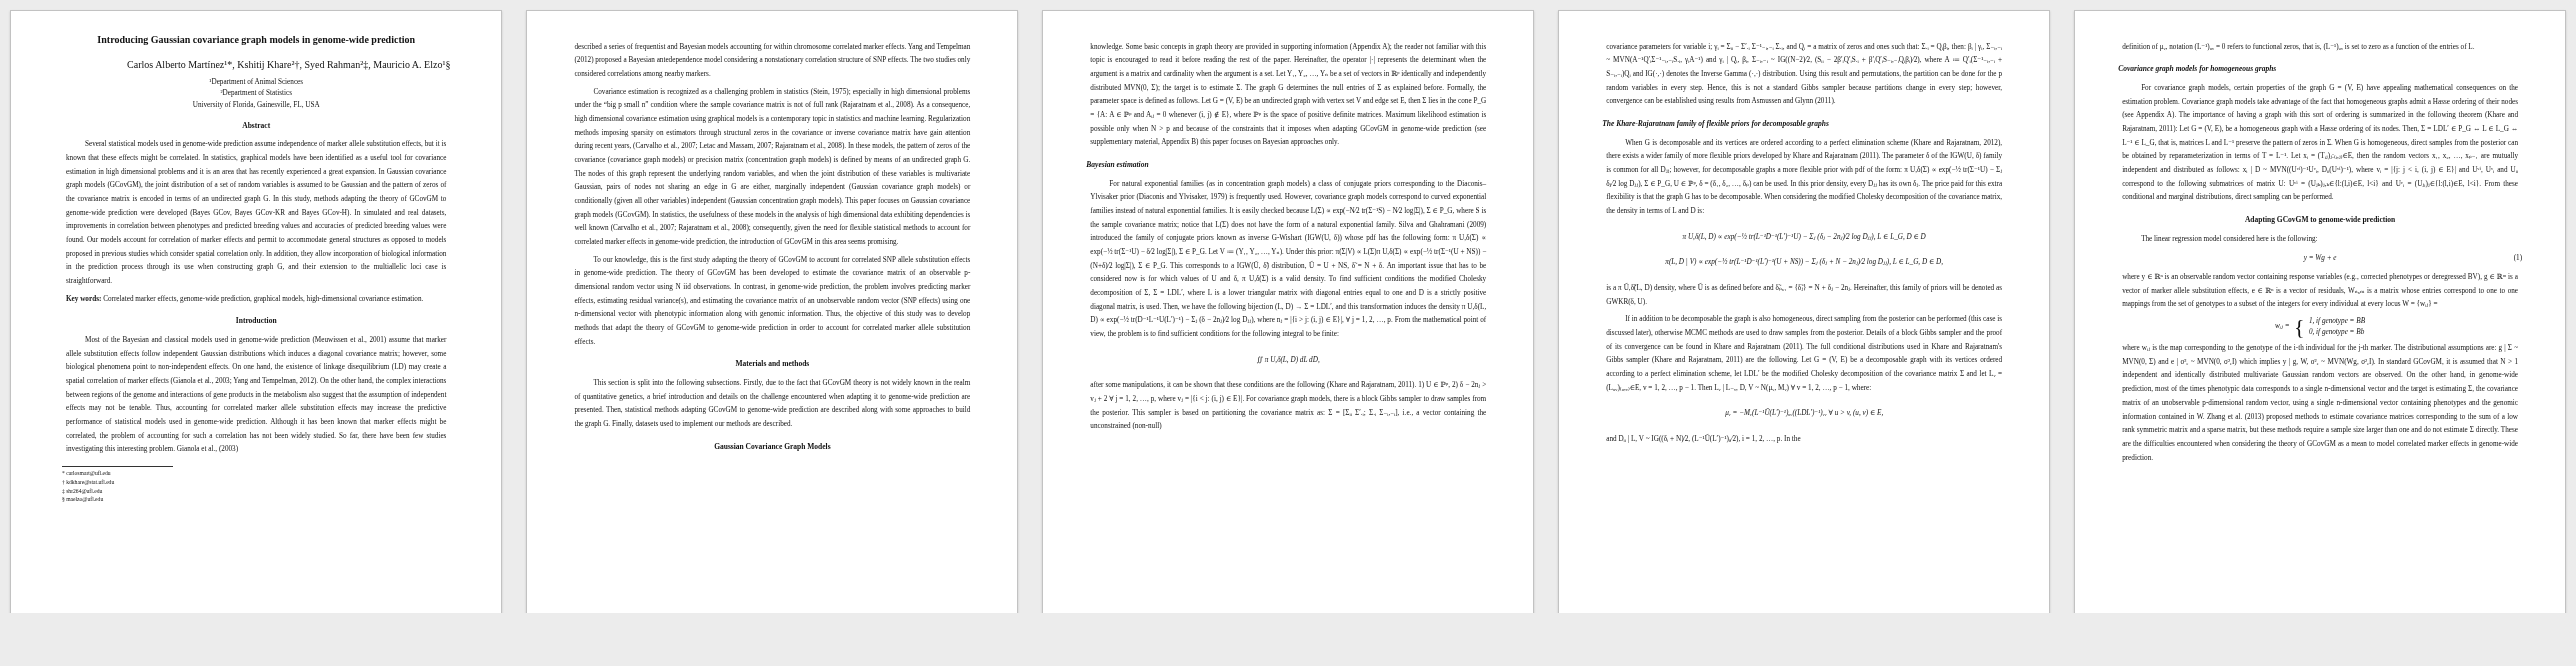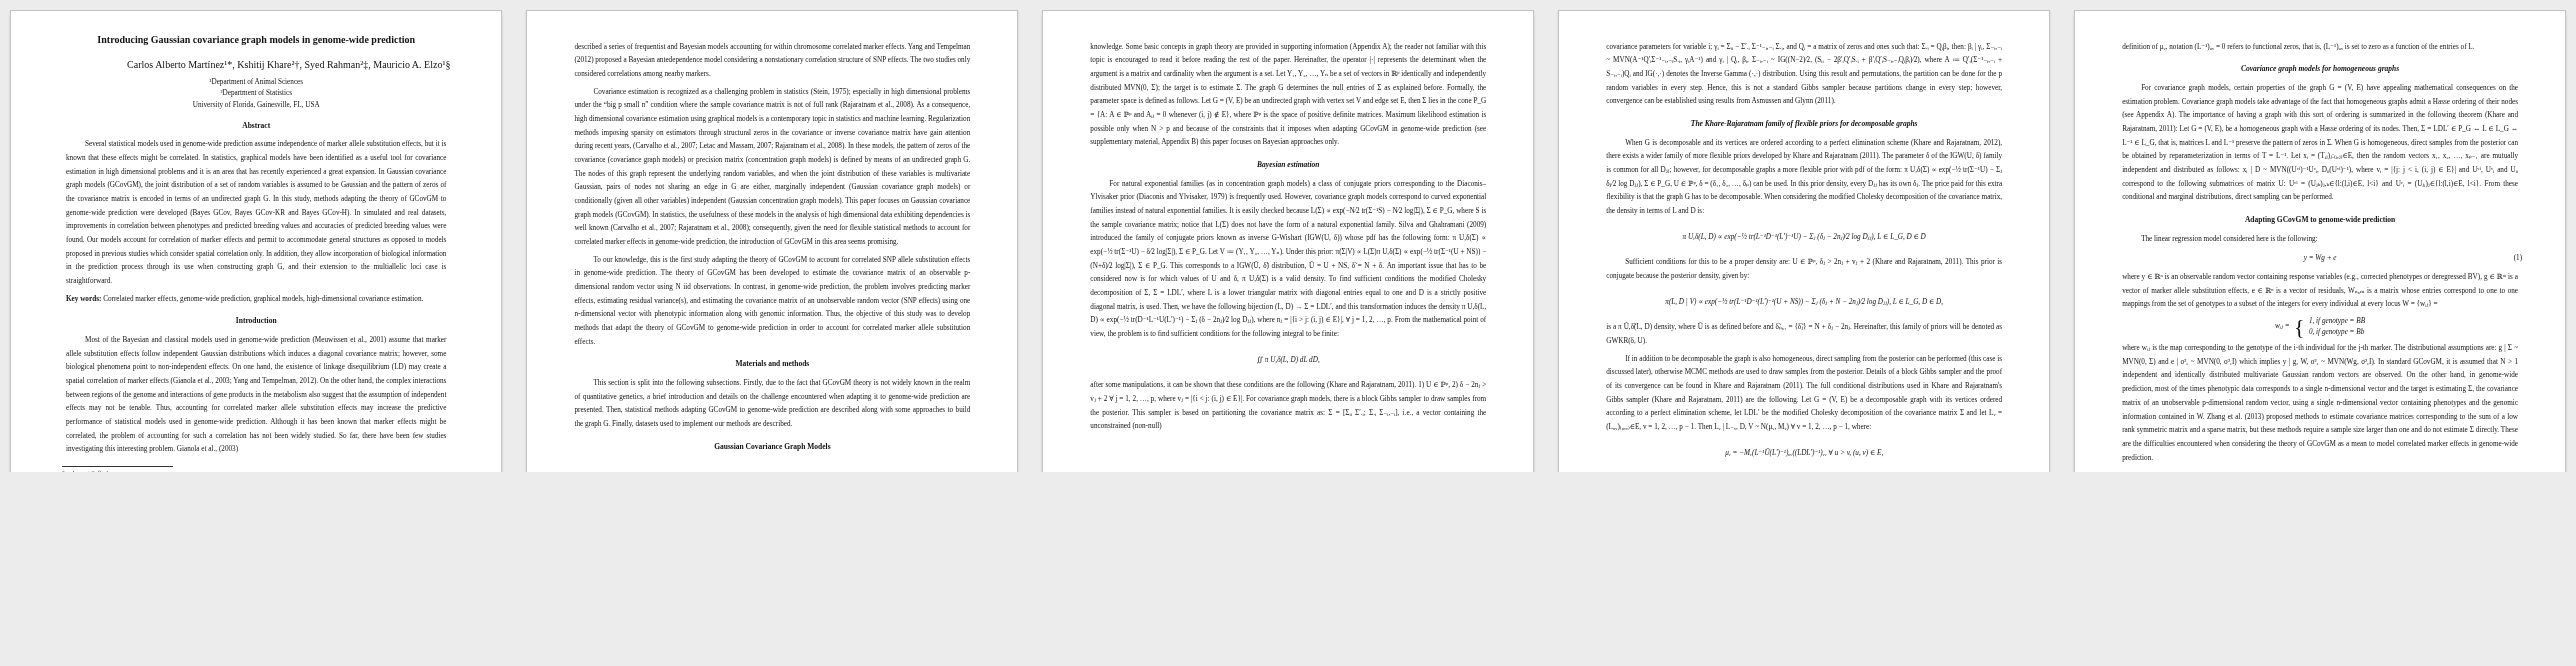--- a/index.html
+++ b/index.html
@@ -1,17 +1,17 @@
 <!DOCTYPE html>
 <html style="font-size:9px"><head>
 <meta charset="utf-8">
 <style>
   html, body { margin: 0; padding: 0; background: #ececec; }
   .canvas {
-    width: 2576px; height: 472px;
+    width: 2576px; height: 613px;
     background: #ececec;
     display: flex; flex-direction: row;
     gap: 24px; padding: 10px; box-sizing: border-box;
     font-family: "Liberation Serif", "DejaVu Serif", serif;
     color: #111111;
   }
   .page {
     width: 505px; height: 647px;
     background: #ffffff;
     border: 0.6px solid #c2c2c2;
@@ -28,21 +28,21 @@
     font-size: 10px; font-weight: bold; text-align: center;
     line-height: 1.45; margin: 0 auto 7.8px auto; max-width: 345px;
   }
   .p-authors { text-align: right; font-size: 10px; margin-bottom: 3px; }
   .p-affil { text-align: center; font-size: 7.2px; line-height: 1.55; }
   .sec-heading {
     font-weight: bold; text-align: center; font-size: 7.5px;
     margin: 7.8px 0 5.6px 0;
   }
   .sub-heading-italic {
-    font-weight: bold; font-style: italic; text-align: center; font-size: 7.5px;
+    font-weight: bold; font-style: italic; font-size: 7.5px;
     margin: 7.8px 0 5.6px 0;
   }
   .para { margin: 4px; text-indent: 19px; }
   .para.noindent { text-indent: 0; }
   .keywords { margin-top: 3.3px; }
   .kw-label { font-weight: bold; }
   .equation {
     text-align: center; font-style: italic; margin: 12px 0;
     text-indent: 0;
   }
@@ -104,21 +104,20 @@
     <div class="equation">∬ π U,δ(L, D) dL dD,</div>
     <p class="para noindent">after some manipulations, it can be shown that these conditions are the following (Khare and Rajaratnam, 2011). 1) U ∈ ℙᵖ, 2) δ − 2nⱼ &gt; vⱼ + 2 ∀ j = 1, 2, …, p, where vⱼ = |{i &lt; j: (i, j) ∈ E}|. For covariance graph models, there is a block Gibbs sampler to draw samples from the posterior. This sampler is based on partitioning the covariance matrix as: Σ = [Σᵢᵢ Σ′.ᵢ; Σ.ᵢ Σ₋ᵢ,₋ᵢ], i.e., a vector containing the unconstrained (non-null)</p>
     <div class="page-number">3</div>
   </div>
 
   <div class="page">
     <p class="para noindent">covariance parameters for variable i; γᵢ = Σᵢᵢ − Σ′.ᵢ Σ⁻¹₋ᵢ,₋ᵢ Σ.ᵢ, and Qᵢ = a matrix of zeros and ones such that: Σ.ᵢ = Qᵢβᵢ, then: βᵢ | γᵢ, Σ₋ᵢ,₋ᵢ ~ MVN(A⁻¹Q′ᵢΣ⁻¹₋ᵢ,₋ᵢS.ᵢ, γᵢA⁻¹) and γᵢ | Qᵢ, βᵢ, Σ₋ᵢ,₋ᵢ ~ IG((N−2)⁄2, (Sᵢᵢ − 2β′ᵢQ′ᵢS.ᵢ + β′ᵢQ′ᵢS₋ᵢ,₋ᵢQᵢβᵢ)⁄2), where A ≔ Q′ᵢ(Σ⁻¹₋ᵢ,₋ᵢ + S₋ᵢ,₋ᵢ)Qᵢ and IG(·,·) denotes the Inverse Gamma (·,·) distribution. Using this result and permutations, the partition can be done for the p random variables in every step. Hence, this is not a standard Gibbs sampler because partitions change in every step; however, convergence can be established using results from Asmussen and Glynn (2011).</p>
     <div class="sub-heading-italic">The Khare-Rajaratnam family of flexible priors for decomposable graphs</div>
     <p class="para">When G is decomposable and its vertices are ordered according to a perfect elimination scheme (Khare and Rajaratnam, 2012), there exists a wider family of more flexible priors developed by Khare and Rajaratnam (2011). The parameter δ of the IGW(U, δ) family is common for all Dⱼⱼ; however, for decomposable graphs a more flexible prior with pdf of the form: π U,δ(Σ) ∝ exp(−½ tr(Σ⁻¹U) − Σⱼ δⱼ⁄2 log Dⱼⱼ), Σ ∈ P_G, U ∈ ℙᵖ, δ = (δ₁, δ₂, …, δₚ) can be used. In this prior density, every Dⱼⱼ has its own δⱼ. The price paid for this extra flexibility is that the graph G has to be decomposable. When considering the modified Cholesky decomposition of the covariance matrix, the density in terms of L and D is:</p>
     <div class="equation">π U,δ(L, D) ∝ exp(−½ tr(L⁻¹D⁻¹(L′)⁻¹U) − Σⱼ (δⱼ − 2nⱼ)⁄2 log Dⱼⱼ), L ∈ L_G, D ∈ D</div>
-    <p class="para">Sufficient conditions for this to be a proper density are: U ∈ ℙᵖ, δⱼ &gt; 2nⱼ + vⱼ + 2 (Khare and Rajaratnam, 2011). This prior is conjugate because the posterior density, given by:</p>
     <div class="equation">π(L, D | V) ∝ exp(−½ tr(L⁻¹D⁻¹(L′)⁻¹(U + NS)) − Σⱼ (δⱼ + N − 2nⱼ)⁄2 log Dⱼⱼ), L ∈ L_G, D ∈ D,</div>
     <p class="para noindent">is a π Ũ,δ̃(L, D) density, where Ũ is as defined before and δ̃ₚₓ₁ = {δ̃ⱼ} = N + δⱼ − 2nⱼ. Hereinafter, this family of priors will be denoted as GWKR(δ, U).</p>
     <p class="para">If in addition to be decomposable the graph is also homogeneous, direct sampling from the posterior can be performed (this case is discussed later), otherwise MCMC methods are used to draw samples from the posterior. Details of a block Gibbs sampler and the proof of its convergence can be found in Khare and Rajaratnam (2011). The full conditional distributions used in Khare and Rajaratnam's Gibbs sampler (Khare and Rajaratnam, 2011) are the following. Let G = (V, E) be a decomposable graph with its vertices ordered according to a perfect elimination scheme, let LDL′ be the modified Cholesky decomposition of the covariance matrix Σ and let Lᵥ = (Lᵤᵥ)₍ᵤ,ᵥ₎∈E, v = 1, 2, …, p − 1. Then Lᵥ | L₋ᵥ, D, V ~ N(μᵥ, Mᵥ) ∀ v = 1, 2, …, p − 1, where:</p>
     <div class="equation">μᵥ = −Mᵥ(L⁻¹Ũ(L′)⁻¹)ᵤᵥ((LDL′)⁻¹)ᵥᵥ ∀ u &gt; v, (u, v) ∈ E,</div>
     <p class="para noindent">and Dᵢᵢ | L, V ~ IG((δᵢ + N)⁄2, (L⁻¹Ũ(L′)⁻¹)ᵢᵢ⁄2), i = 1, 2, …, p. In the</p>
     <div class="page-number">4</div>
   </div>
 
   <div class="page">
     <p class="para noindent">definition of μᵥ, notation (L⁻¹)ᵤᵥ = 0 refers to functional zeros, that is, (L⁻¹)ᵤᵥ is set to zero as a function of the entries of L.</p>

